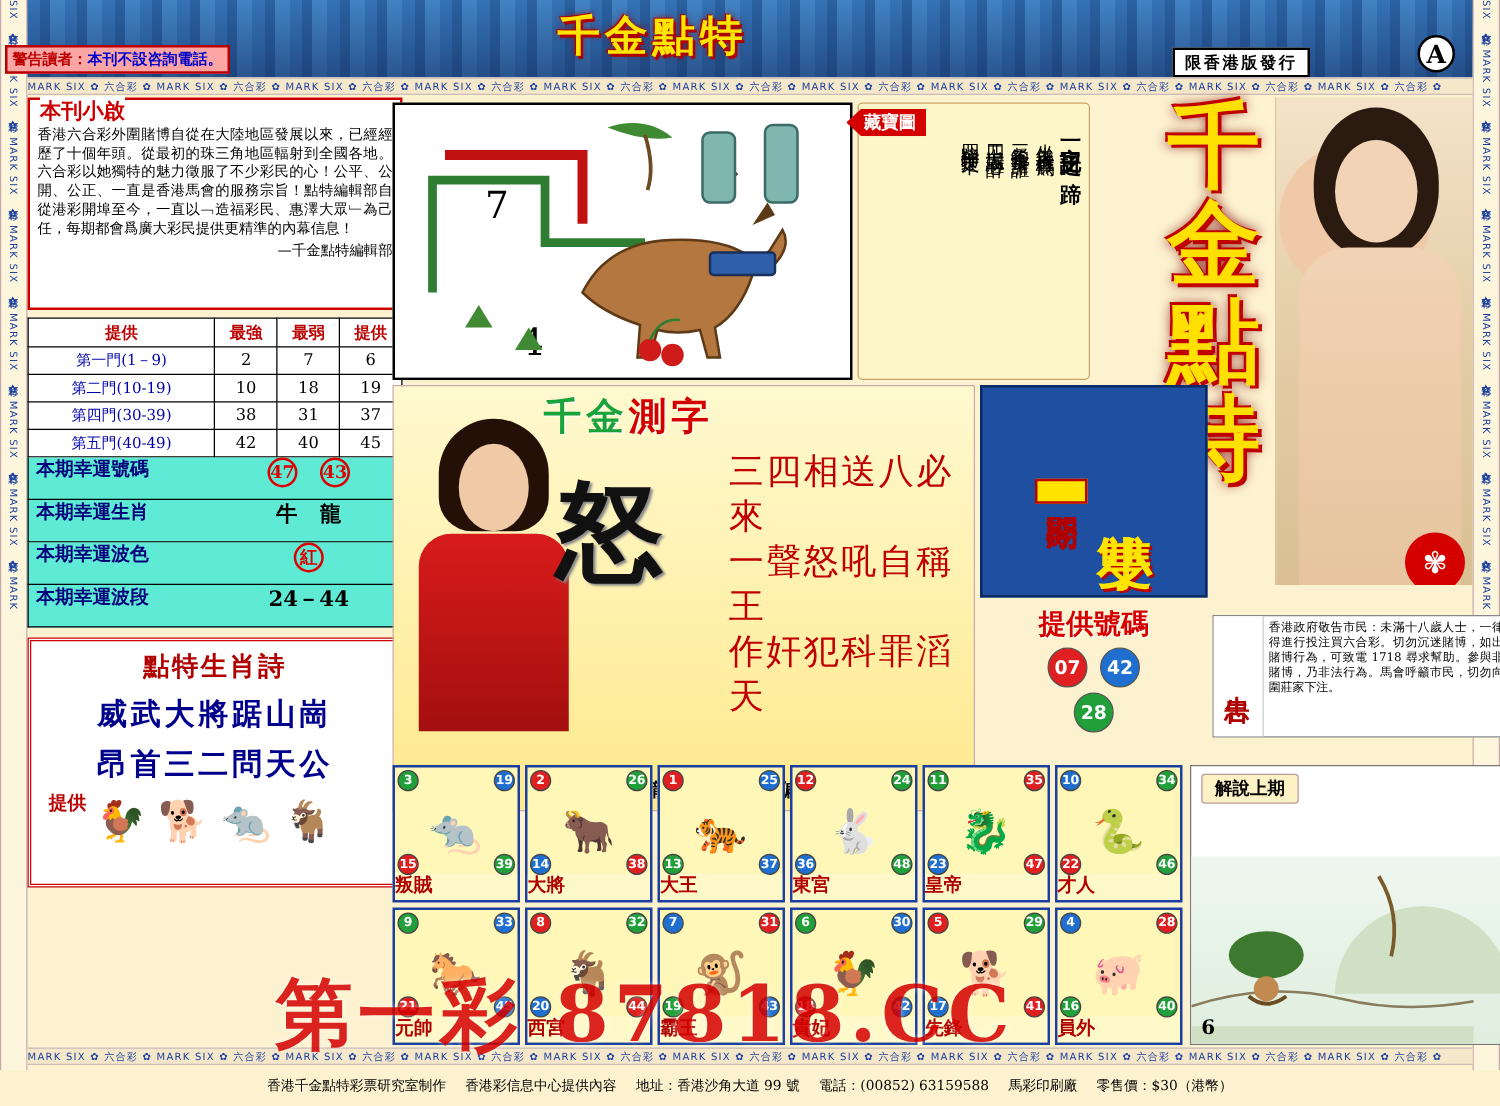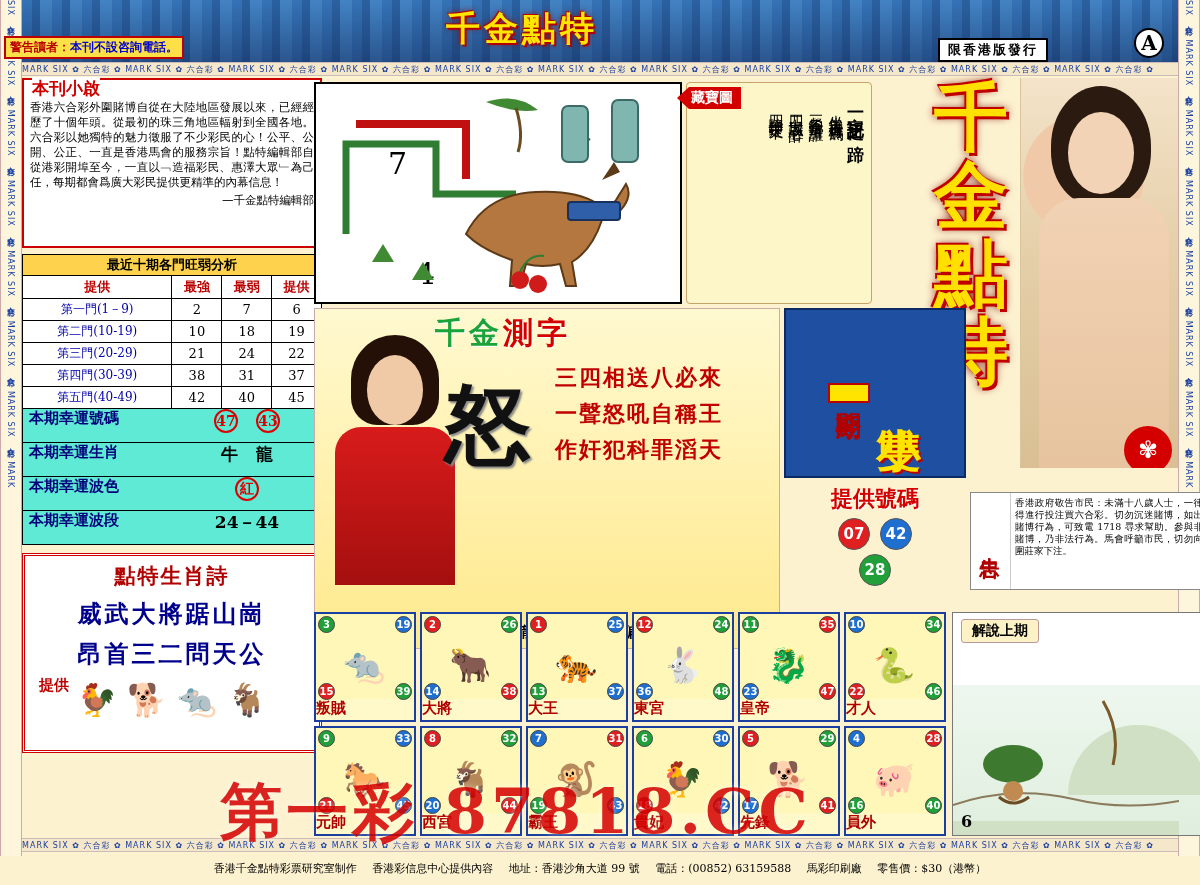--- a/index.html
+++ b/index.html
@@ -50,21 +50,21 @@
     font-size:13px; font-weight:bold; padding:1px 8px; letter-spacing:2px;
     font-family:"DejaVu Serif","Liberation Serif",serif;
   }
   .circleA {
     position:absolute; right:14px; top:28px; width:30px; height:30px;
     border-radius:50%; border:2px solid #000; background:#fff;
     font-size:20px; font-weight:bold; text-align:center; line-height:26px;
     font-family:"DejaVu Serif","Liberation Serif",serif;
   }
   .warn-box {
-    position:absolute; left:4px; top:36px; background:#fde047;
+    position:absolute; left:4px; top:36px; background:#fca5a5;
     border:2px solid #b00; color:#b00; font-size:12px; font-weight:bold;
     padding:1px 4px; white-space:nowrap;
     font-family:"DejaVu Serif","Liberation Serif",serif;
   }
   .warn-box b { color:#00c; }
 
   
   .markstrip {
     position:absolute; left:22px; width:1156px; height:14px;
     background:#f5e7c9; color:#1a3fa0; font-size:8px; line-height:14px;
@@ -241,22 +241,22 @@
   .angry {
     position:absolute; left:130px; top:58px; font-size:86px; font-weight:bold;
     font-family:"DejaVu Serif","Liberation Serif",serif; color:#111;
     text-shadow:2px 2px 2px #888;
   }
   .mid-lines {
     position:absolute; left:240px; top:50px; width:220px;
   }
   .mid-line {
     font-family:"DejaVu Serif","Liberation Serif",serif;
-    font-size:22px; color:#c00000; font-weight:bold; letter-spacing:2px;
-    line-height:36px; text-align:left;
+    font-size:28px; color:#c00000; font-weight:normal; letter-spacing:2px;
+    line-height:36px; text-align:left;margin-left:28px;
   }
   .mid-bottom {
     position:absolute; left:0; bottom:6px; width:100%;
     text-align:center; font-size:15px; color:#000; font-weight:bold;
     font-family:"DejaVu Serif","Liberation Serif",serif; letter-spacing:2px;
   }
   .lady2 {
     position:absolute; left:10px; top:26px; width:140px; height:250px;
   }
   .lady2 .hair { position:absolute; left:26px; top:0; width:88px; height:90px; background:#241007; border-radius:44px 44px 30% 30%; }
@@ -400,21 +400,20 @@
 
   <div class="col-left">
 
     <div class="notice">
       <div class="notice-title">本刊小啟</div>
       <div class="notice-body">香港六合彩外圍賭博自從在大陸地區發展以來，已經經歷了十個年頭。從最初的珠三角地區輻射到全國各地。六合彩以她獨特的魅力徵服了不少彩民的心！公平、公開、公正、一直是香港馬會的服務宗旨！點特編輯部自從港彩開埠至今，一直以﹁造福彩民、惠澤大眾﹂為己任，每期都會爲廣大彩民提供更精準的內幕信息！</div>
       <div class="notice-sign">—千金點特編輯部</div>
     </div>
 
     <div class="tbl-wrap">
-      <div class="tbl-caption">最近十期各門旺弱分析</div>
       <table class="rank">
         <tbody>
             <tr>
           <th>提供</th>
           <th>最強</th>
           <th>最弱</th>
           <th class="hdr-provide">提供</th>
         </tr>
         <tr>
           <td class="lbl">第一門(1－9)</td>
@@ -422,26 +421,20 @@
           <td>7</td>
           <td>6</td>
         </tr>
         <tr>
           <td class="lbl">第二門(10-19)</td>
           <td>10</td>
           <td>18</td>
           <td>19</td>
         </tr>
         <tr>
-          <td class="lbl">第三門(20-29)</td>
-          <td>21</td>
-          <td>24</td>
-          <td>22</td>
-        </tr>
-        <tr>
           <td class="lbl">第四門(30-39)</td>
           <td>38</td>
           <td>31</td>
           <td>37</td>
         </tr>
         <tr>
           <td class="lbl">第五門(40-49)</td>
           <td>42</td>
           <td>40</td>
           <td>45</td>

